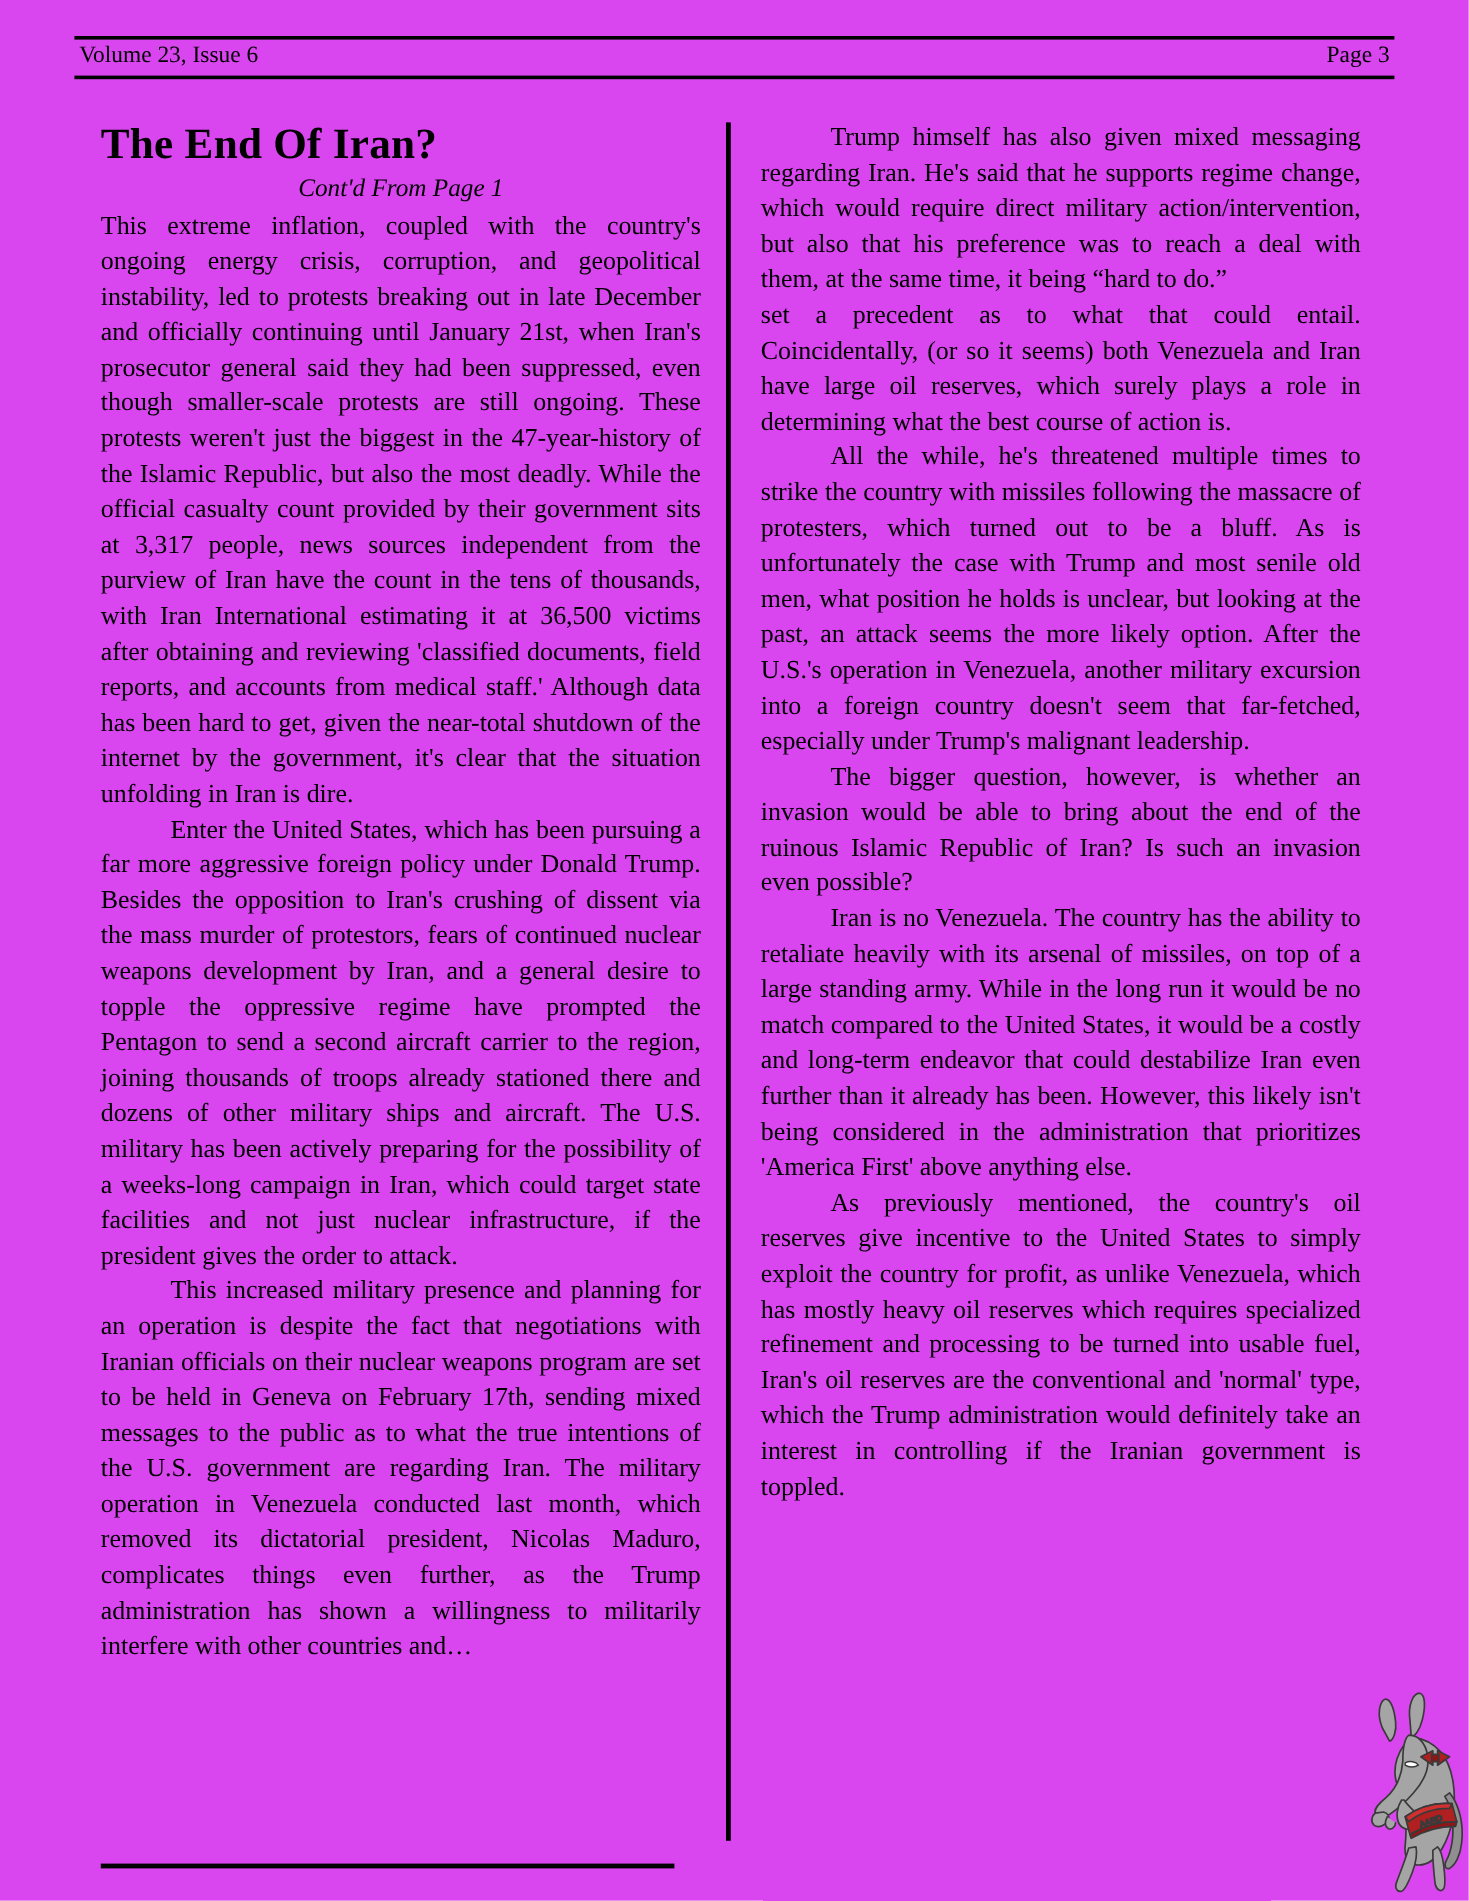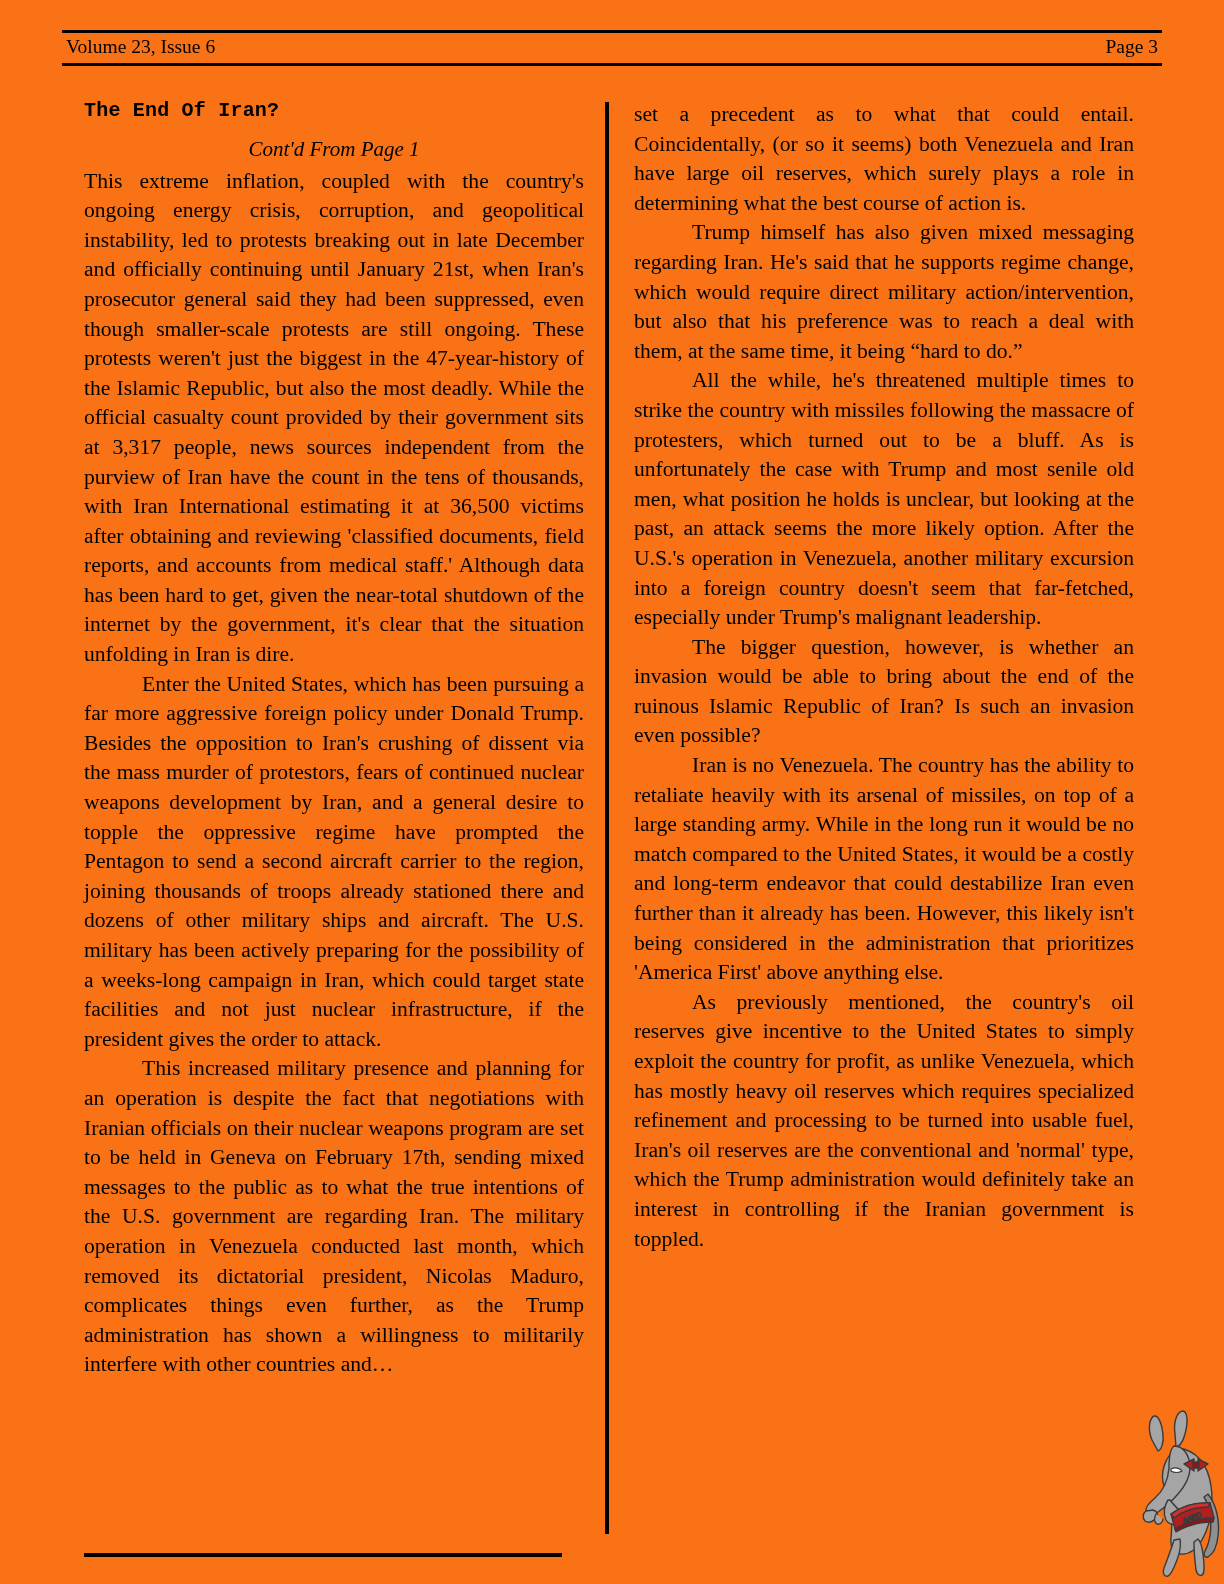--- a/index.html
+++ b/index.html
@@ -4,21 +4,21 @@
 <style>
   html, body {
     margin: 0;
     padding: 0;
     background: #ffffff;
   }
   .page {
     position: relative;
     width: 1224px;
     height: 1584px;
-    background: #f97316;
+    background: #d946ef;
     box-sizing: border-box;
     overflow: hidden;
     font-family: "Liberation Serif", "DejaVu Serif", serif;
     color: #000000;
   }
 
   
   .masthead {
     position: absolute;
     left: 62px;
@@ -76,26 +76,25 @@
   .col-divider {
     position: absolute;
     left: 543px;
     top: 2px;
     width: 4px;
     height: 1432px;
     background: #000000;
   }
 
   .headline {
-    font-size: 20px;
+    font-size: 36px;
     font-weight: bold;
     line-height: 1.12;
-    margin: 0 0 15px 0;
+    margin: 0 0 4px 0;
     letter-spacing: 0.2px;
-    font-family: Liberation Mono, monospace;
   }
   .contd {
     font-size: 21px;
     font-style: italic;
     text-align: center;
     margin: 0 0 4px 0;
     line-height: 1.2;
   }
 
   p.body {
@@ -149,22 +148,22 @@
 
     <div class="col col-left">
       <h1 class="headline">The End Of Iran?</h1>
       <div class="contd">Cont'd From Page 1</div>
       <p class="body noindent">This extreme inflation, coupled with the country's ongoing energy crisis, corruption, and geopolitical instability, led to protests breaking out in late December and officially continuing until January 21st, when Iran's prosecutor general said they had been suppressed, even though smaller-scale protests are still ongoing. These protests weren't just the biggest in the 47-year-history of the Islamic Republic, but also the most deadly. While the official casualty count provided by their government sits at 3,317 people, news sources independent from the purview of Iran have the count in the tens of thousands, with Iran International estimating it at 36,500 victims after obtaining and reviewing 'classified documents, field reports, and accounts from medical staff.' Although data has been hard to get, given the near-total shutdown of the internet by the government, it's clear that the situation unfolding in Iran is dire.</p>
       <p class="body indent">Enter the United States, which has been pursuing a far more aggressive foreign policy under Donald Trump. Besides the opposition to Iran's crushing of dissent via the mass murder of protestors, fears of continued nuclear weapons development by Iran, and a general desire to topple the oppressive regime have prompted the Pentagon to send a second aircraft carrier to the region, joining thousands of troops already stationed there and dozens of other military ships and aircraft. The U.S. military has been actively preparing for the possibility of a weeks-long campaign in Iran, which could target state facilities and not just nuclear infrastructure, if the president gives the order to attack.</p>
       <p class="body indent">This increased military presence and planning for an operation is despite the fact that negotiations with Iranian officials on their nuclear weapons program are set to be held in Geneva on February 17th, sending mixed messages to the public as to what the true intentions of the U.S. government are regarding Iran. The military operation in Venezuela conducted last month, which removed its dictatorial president, Nicolas Maduro, complicates things even further, as the Trump administration has shown a willingness to militarily interfere with other countries and…</p>
     </div>
 
     <div class="col col-right">
+      <p class="body indent">Trump himself has also given mixed messaging regarding Iran. He's said that he supports regime change, which would require direct military action/intervention, but also that his preference was to reach a deal with them, at the same time, it being “hard to do.”</p>
       <p class="body noindent">set a precedent as to what that could entail. Coincidentally, (or so it seems) both Venezuela and Iran have large oil reserves, which surely plays a role in determining what the best course of action is.</p>
-      <p class="body indent">Trump himself has also given mixed messaging regarding Iran. He's said that he supports regime change, which would require direct military action/intervention, but also that his preference was to reach a deal with them, at the same time, it being “hard to do.”</p>
       <p class="body indent">All the while, he's threatened multiple times to strike the country with missiles following the massacre of protesters, which turned out to be a bluff. As is unfortunately the case with Trump and most senile old men, what position he holds is unclear, but looking at the past, an attack seems the more likely option. After the U.S.'s operation in Venezuela, another military excursion into a foreign country doesn't seem that far-fetched, especially under Trump's malignant leadership.</p>
       <p class="body indent">The bigger question, however, is whether an invasion would be able to bring about the end of the ruinous Islamic Republic of Iran? Is such an invasion even possible?</p>
       <p class="body indent">Iran is no Venezuela. The country has the ability to retaliate heavily with its arsenal of missiles, on top of a large standing army. While in the long run it would be no match compared to the United States, it would be a costly and long-term endeavor that could destabilize Iran even further than it already has been. However, this likely isn't being considered in the administration that prioritizes 'America First' above anything else.</p>
       <p class="body indent">As previously mentioned, the country's oil reserves give incentive to the United States to simply exploit the country for profit, as unlike Venezuela, which has mostly heavy oil reserves which requires specialized refinement and processing to be turned into usable fuel, Iran's oil reserves are the conventional and 'normal' type, which the Trump administration would definitely take an interest in controlling if the Iranian government is toppled.</p>
     </div>
   </div>
 
   <div class="rule-bottom-left"></div>
 
   <div class="mascot">

